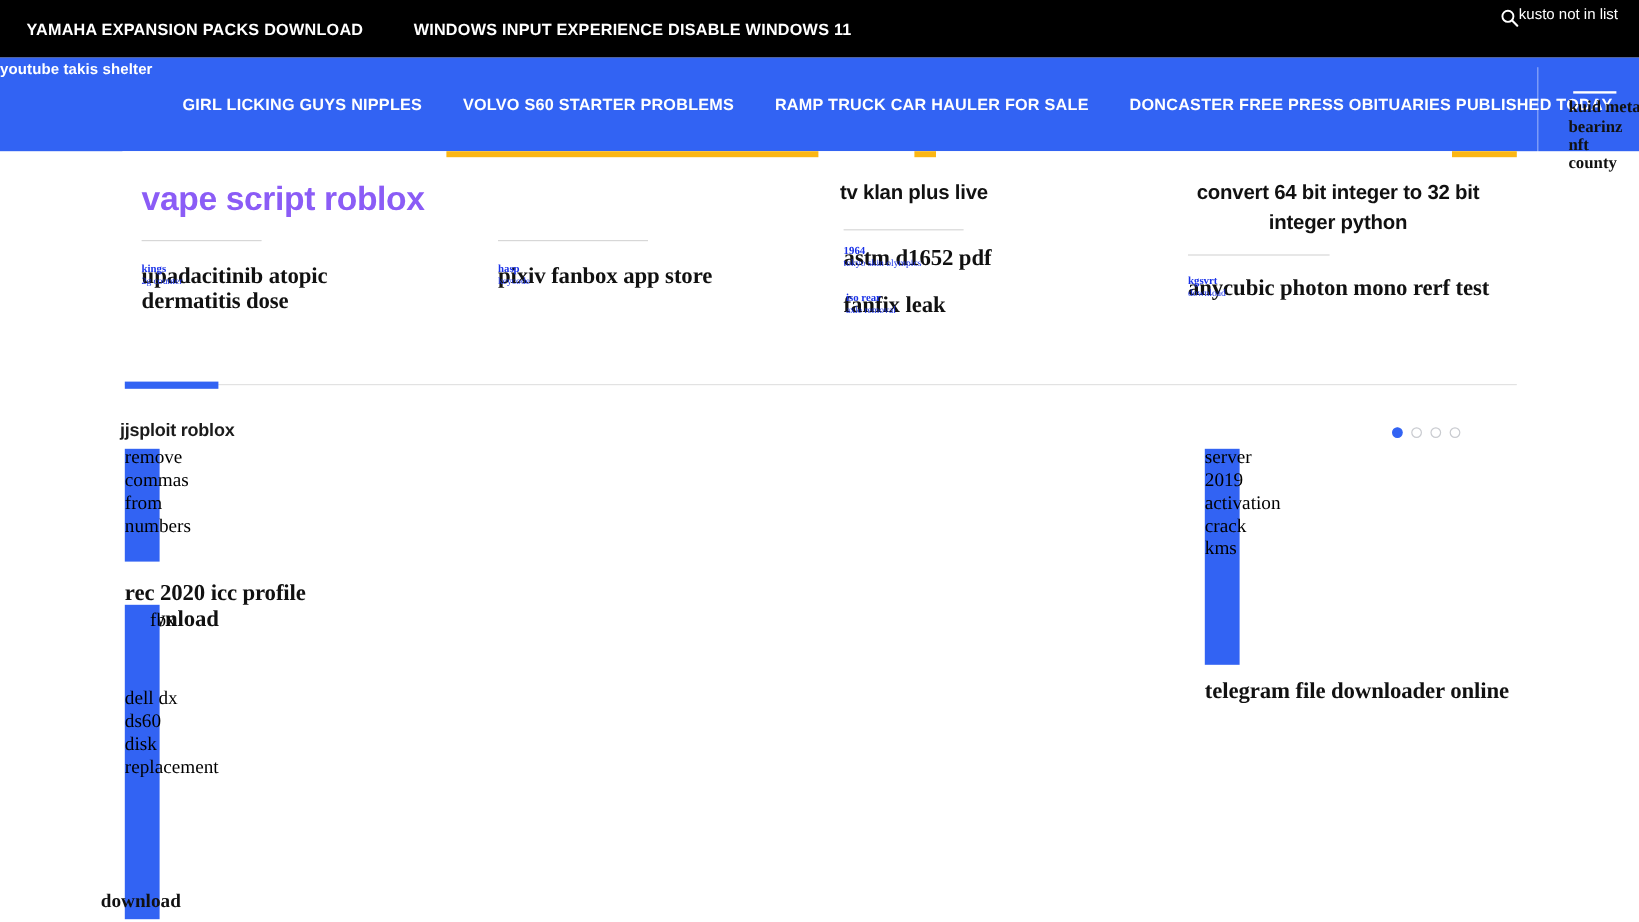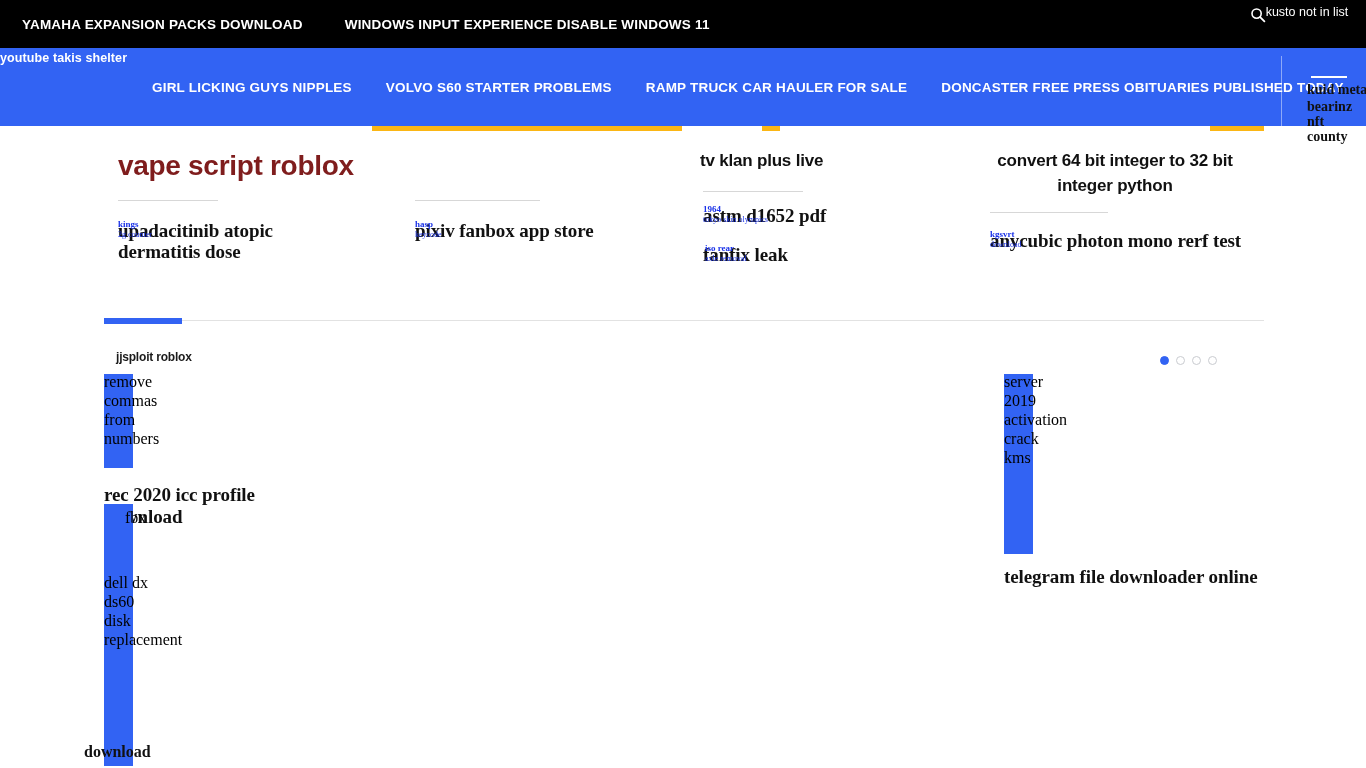--- a/index.html
+++ b/index.html
@@ -140,21 +140,21 @@
     background: #ffffff;
   }
   .accent-bars { position: absolute; left: 0; top: 0; width: 1162px; height: 5px; }
   .accent-bar { position: absolute; top: 0; height: 5px; background: #fbb614; }
 
   .lead-title {
     position: absolute;
     left: 118px; top: 150px;
     font-size: 28px;
     font-weight: bold;
-    color: #7f1d1d;
+    color: #8b5cf6;
     letter-spacing: -.3px;
     cursor: pointer;
   }
 
   
   .cell { position: absolute; }
   .cell-title {
     font-family: "Liberation Serif", serif;
     font-size: 19px;
     font-weight: bold;
@@ -192,22 +192,22 @@
     background: #e2e2e2;
   }
   .sec-tab {
     position: absolute;
     left: 104px; top: 318px;
     width: 78px; height: 6px;
     background: #3263f3;
   }
   .sec-title {
     position: absolute;
-    left: 116px; top: 350px;
-    font-size: 12px;
+    left: 100px; top: 350px;
+    font-size: 15px;
     font-weight: bold;
     color: #1b1b1b;
     letter-spacing: -.2px;
     cursor: pointer;
   }
   .dots {
     position: absolute;
     left: 1160px; top: 356px;
     display: flex; gap: 7px; align-items: center;
   }

